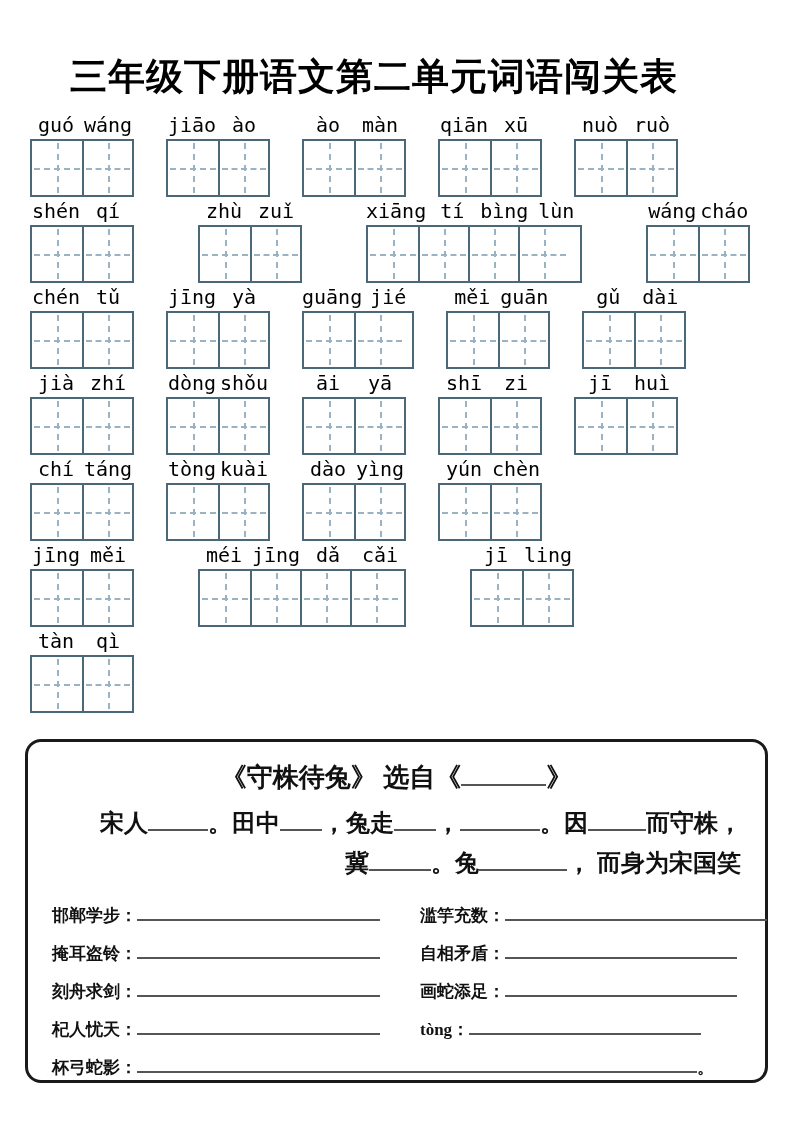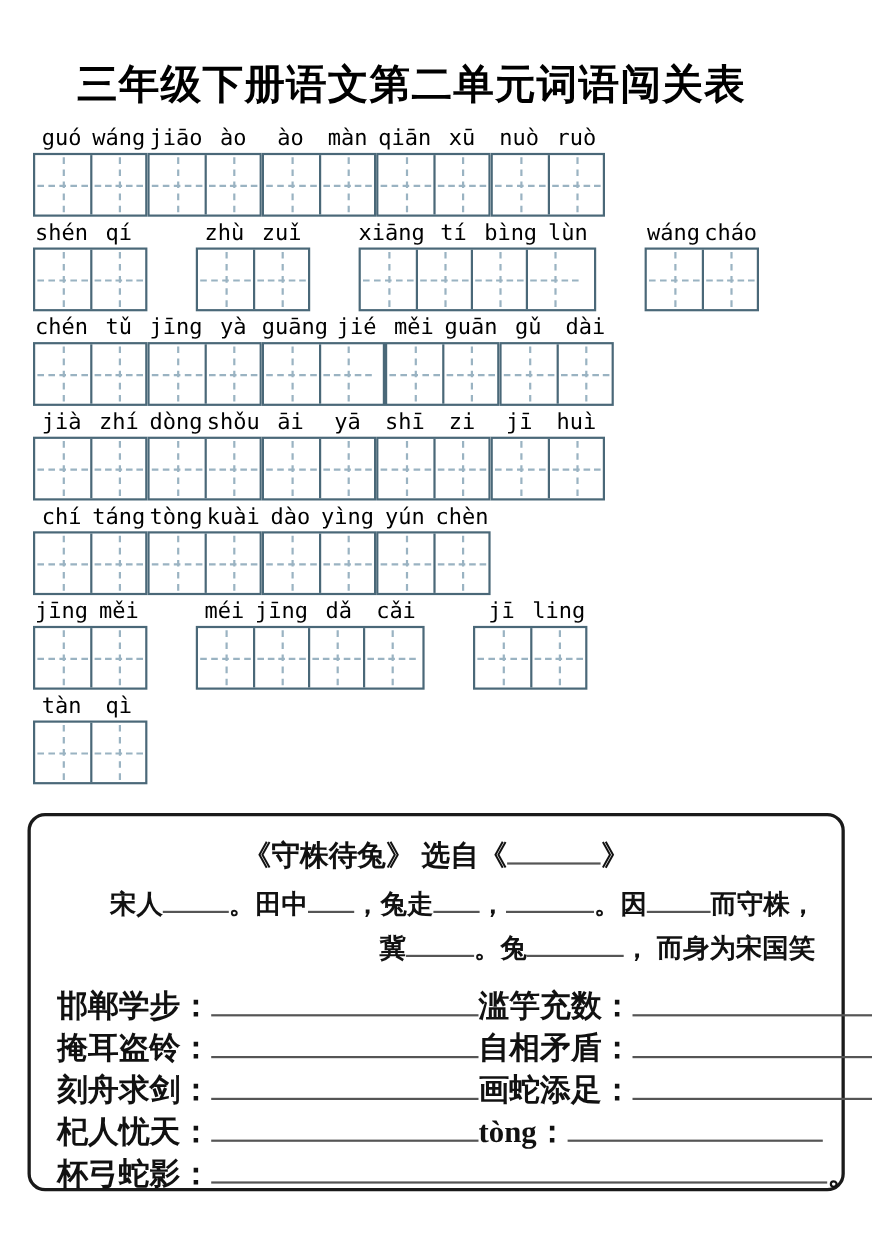--- a/index.html
+++ b/index.html
@@ -27,23 +27,24 @@
     font-weight: 900;
     letter-spacing: 1px;
     color: #000;
     font-family: "Liberation Serif", serif;
   }
   
   .grid-section { margin-left: 30px; margin-right: 20px; }
   .word-row {
     display: flex;
     align-items: flex-end;
+    gap: 32px;
     margin-bottom: 1px;
   }
-  .word-row.cols-4 { gap: 44px; }
+  .word-row.cols-4 { gap: 64px; }
   .word-group { display: flex; flex-direction: column; }
   .pinyin {
     display: flex;
     justify-content: center;
     height: 27px;
     line-height: 27px;
     font-family: "DejaVu Sans Mono", monospace;
     font-size: 20px;
     color: #000;
     white-space: nowrap;
@@ -102,21 +103,21 @@
   .passage-line.indent { text-indent: 48px; }
   .blank {
     display: inline-block;
     height: 0.85em;
     border-bottom: 2px solid var(--blank-line);
   }
   .idiom-list { margin-top: 14px; }
   .idiom-line {
     display: flex;
     align-items: center;
-    font-size: 28px;
+    font-size: 17px;
     font-weight: bold;
     line-height: 38px;
     white-space: nowrap;
   }
   .idiom-entry { display: inline-block; }
   .idiom-entry.col-left { flex: 0 0 368px; }
   .idiom-suffix { font-weight: bold; }
 </style>
 </head>
 <body>

